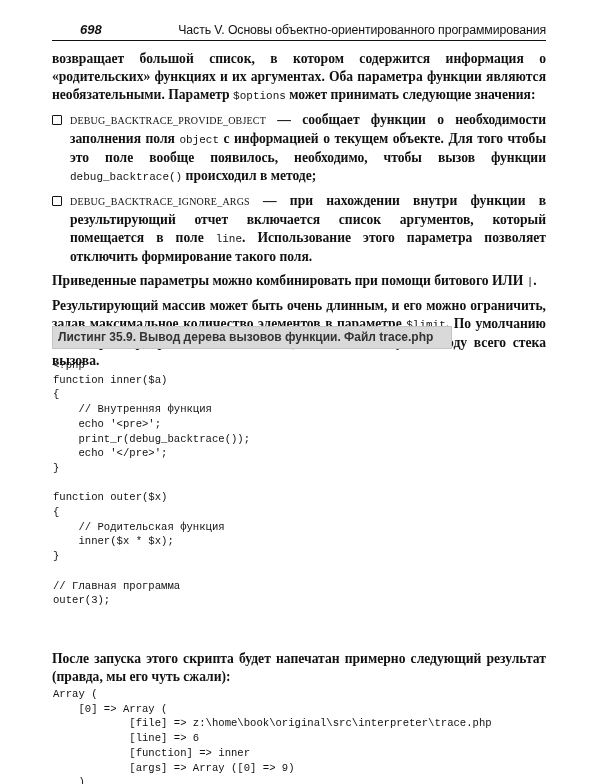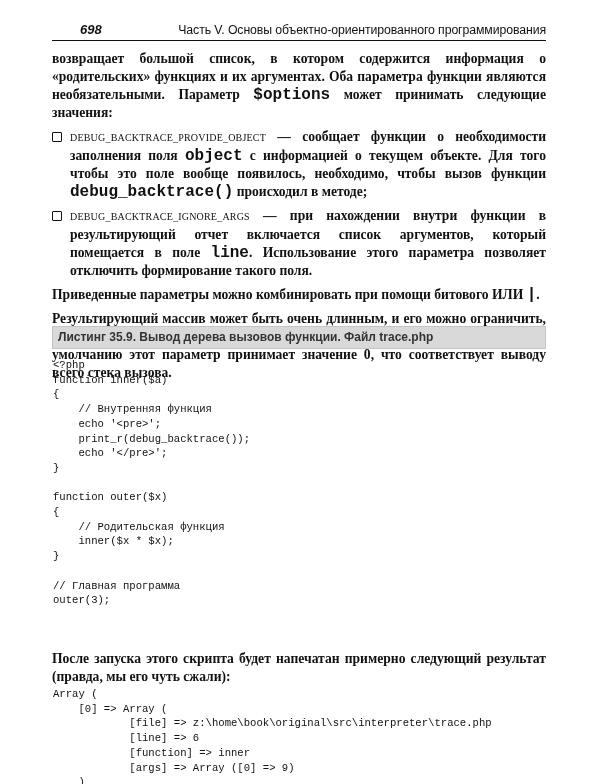--- a/index.html
+++ b/index.html
@@ -23,35 +23,35 @@
       font-family: "Liberation Sans", sans-serif; 
       font-size: 12.3px; letter-spacing: -0.1px;
     }
     .body-text {
       position: absolute; left: 52px; width: 494px;
       font-size: 13.6px; line-height: 18px; font-weight: bold;
       text-align: justify;
     }
     .para { margin: 0 0 6px 0; }
     .mono-inline {
-      font-family: "Liberation Mono", monospace; font-weight: bold;
-      font-size: 16px;
+      font-family: "Liberation Mono", monospace; font-weight: normal;
+      font-size: 11px;
     }
     .const-inline {
       font-family: "Liberation Serif", serif; font-weight: normal;
       font-size: 10px; letter-spacing: 0.2px;
     }
     .bullet-list { list-style: none; margin: 4px 0 6px 0; padding: 0; }
     .bullet-item { position: relative; padding-left: 18px; margin-bottom: 6px; }
     .bullet-box {
       position: absolute; left: 0; top: 4px; width: 8px; height: 8px;
       border: 1.8px solid #111; border-radius: 1px;
     }
     .listing-title {
-      position: absolute; left: 52px; top: 326px; width: 494px; height: 23px;
+      position: absolute; left: 52px; top: 326px; width: 400px; height: 23px;
       background: #d9d9d9; border: 1px solid #c4c4c4; box-sizing: border-box;
       font-family: "Liberation Sans", sans-serif; font-size: 12px; font-weight: bold;
       color: #333; line-height: 21px; padding-left: 5px;
     }
     .code {
       position: absolute; left: 53px;
       font-family: "Liberation Mono", monospace; font-size: 10.6px;
       line-height: 14.7px; white-space: pre; margin: 0; color: #111;
     }
     .after-text { top: 650px; }

